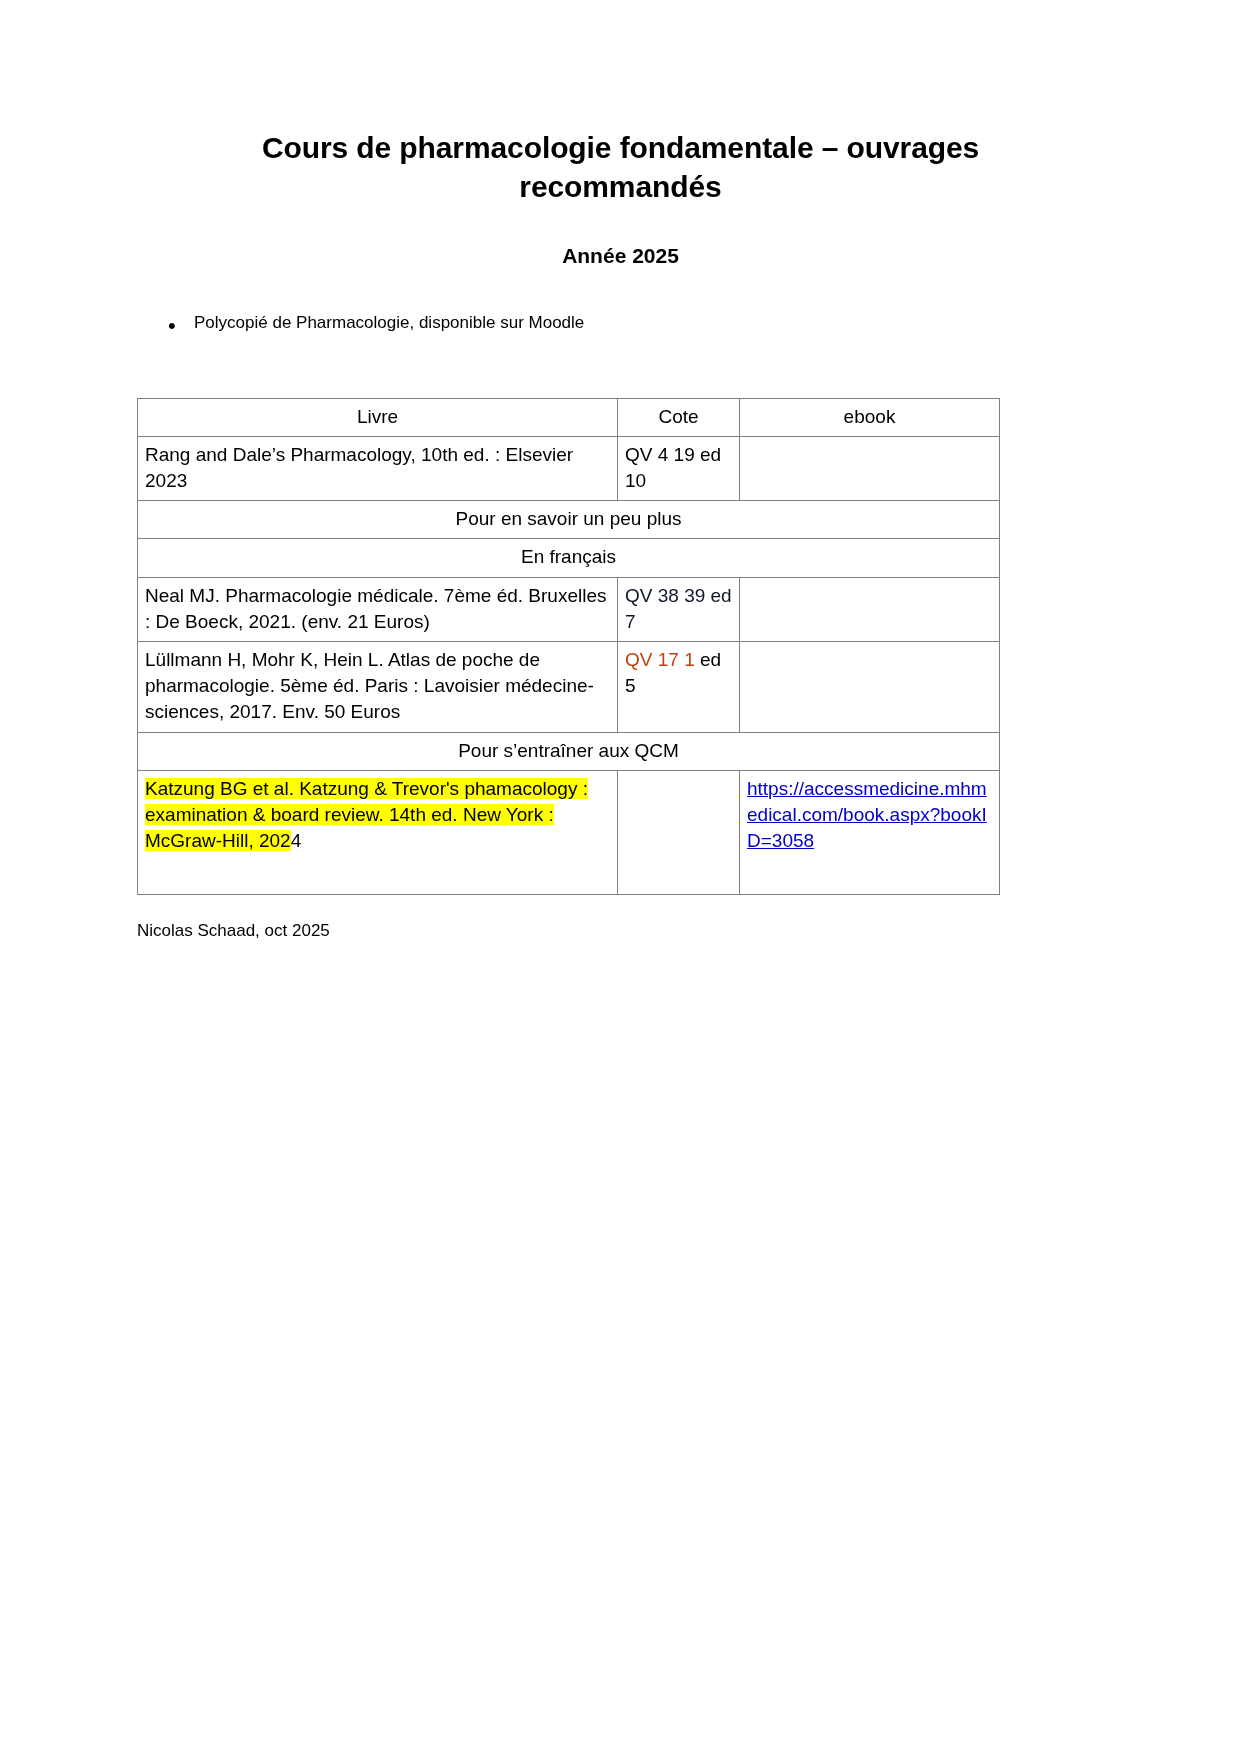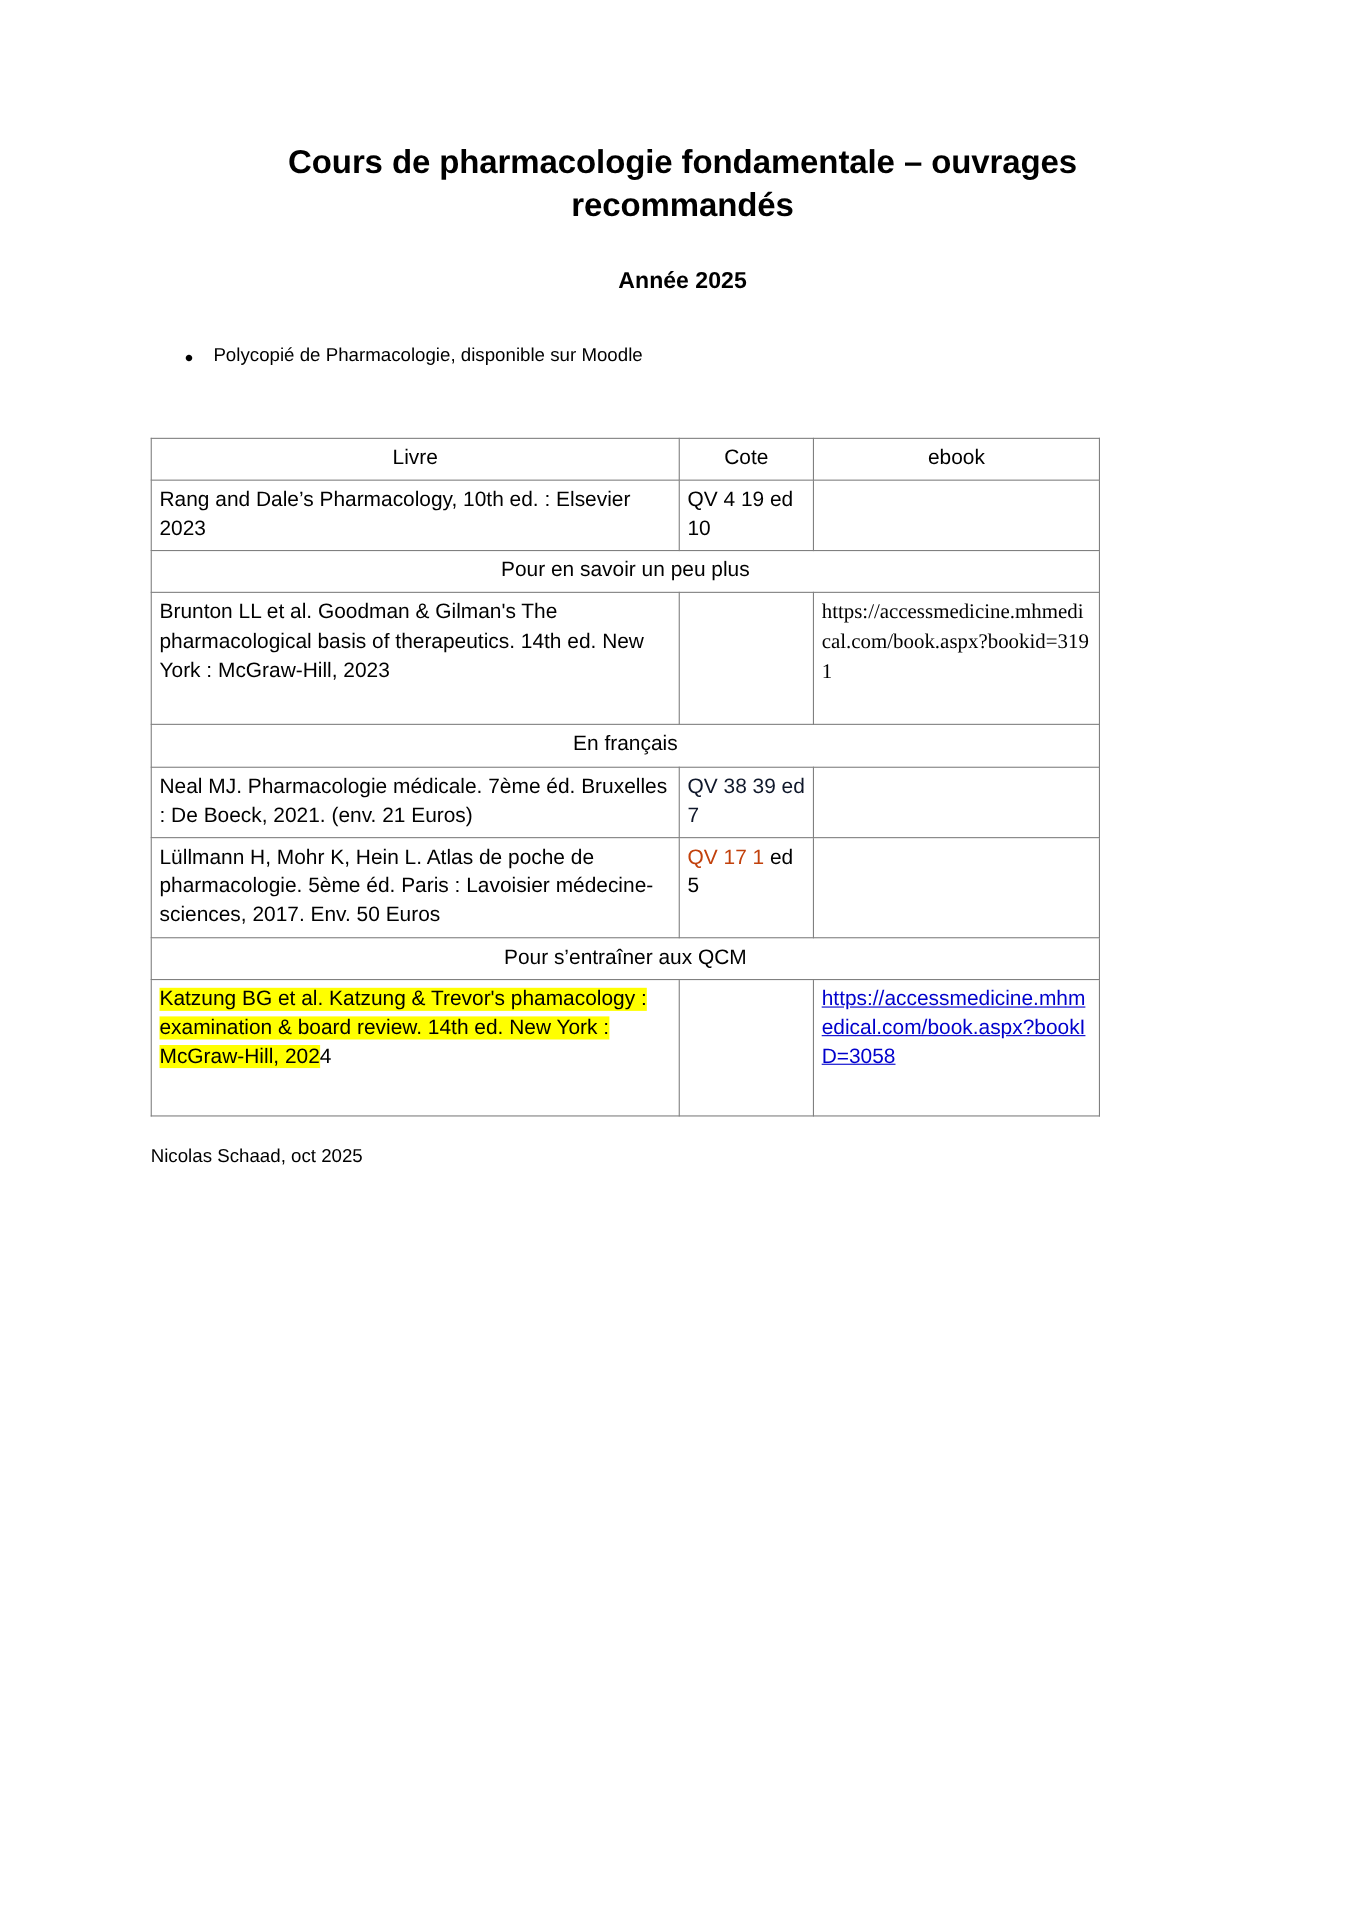--- a/index.html
+++ b/index.html
@@ -150,27 +150,20 @@
         <td>Rang and Dale’s Pharmacology, 10th ed. : Elsevier 2023</td>
         <td>QV 4 19 ed 10</td>
         <td></td>
       </tr>
 
 
       <tr>
         <td class="section" colspan="3">Pour en savoir un peu plus</td>
       </tr>
 
-      <tr>
-        <td class="cell-tall2">Brunton LL et al. Goodman &amp; Gilman's The pharmacological basis of therapeutics. 14th ed. New York : McGraw-Hill, 2023</td>
-        <td></td>
-        <td>
-          <span class="plainurl">https://accessmedicine.mhmedical.com/book.aspx?bookid=3191</span>
-        </td>
-      </tr>
 
       <tr>
         <td class="section" colspan="3">En français</td>
       </tr>
 
       <tr>
         <td>Neal MJ. Pharmacologie médicale. 7ème éd. Bruxelles : De Boeck, 2021. (env. 21 Euros)</td>
         <td class="cote-red">QV 38 39 ed 7</td>
         <td></td>
       </tr>

